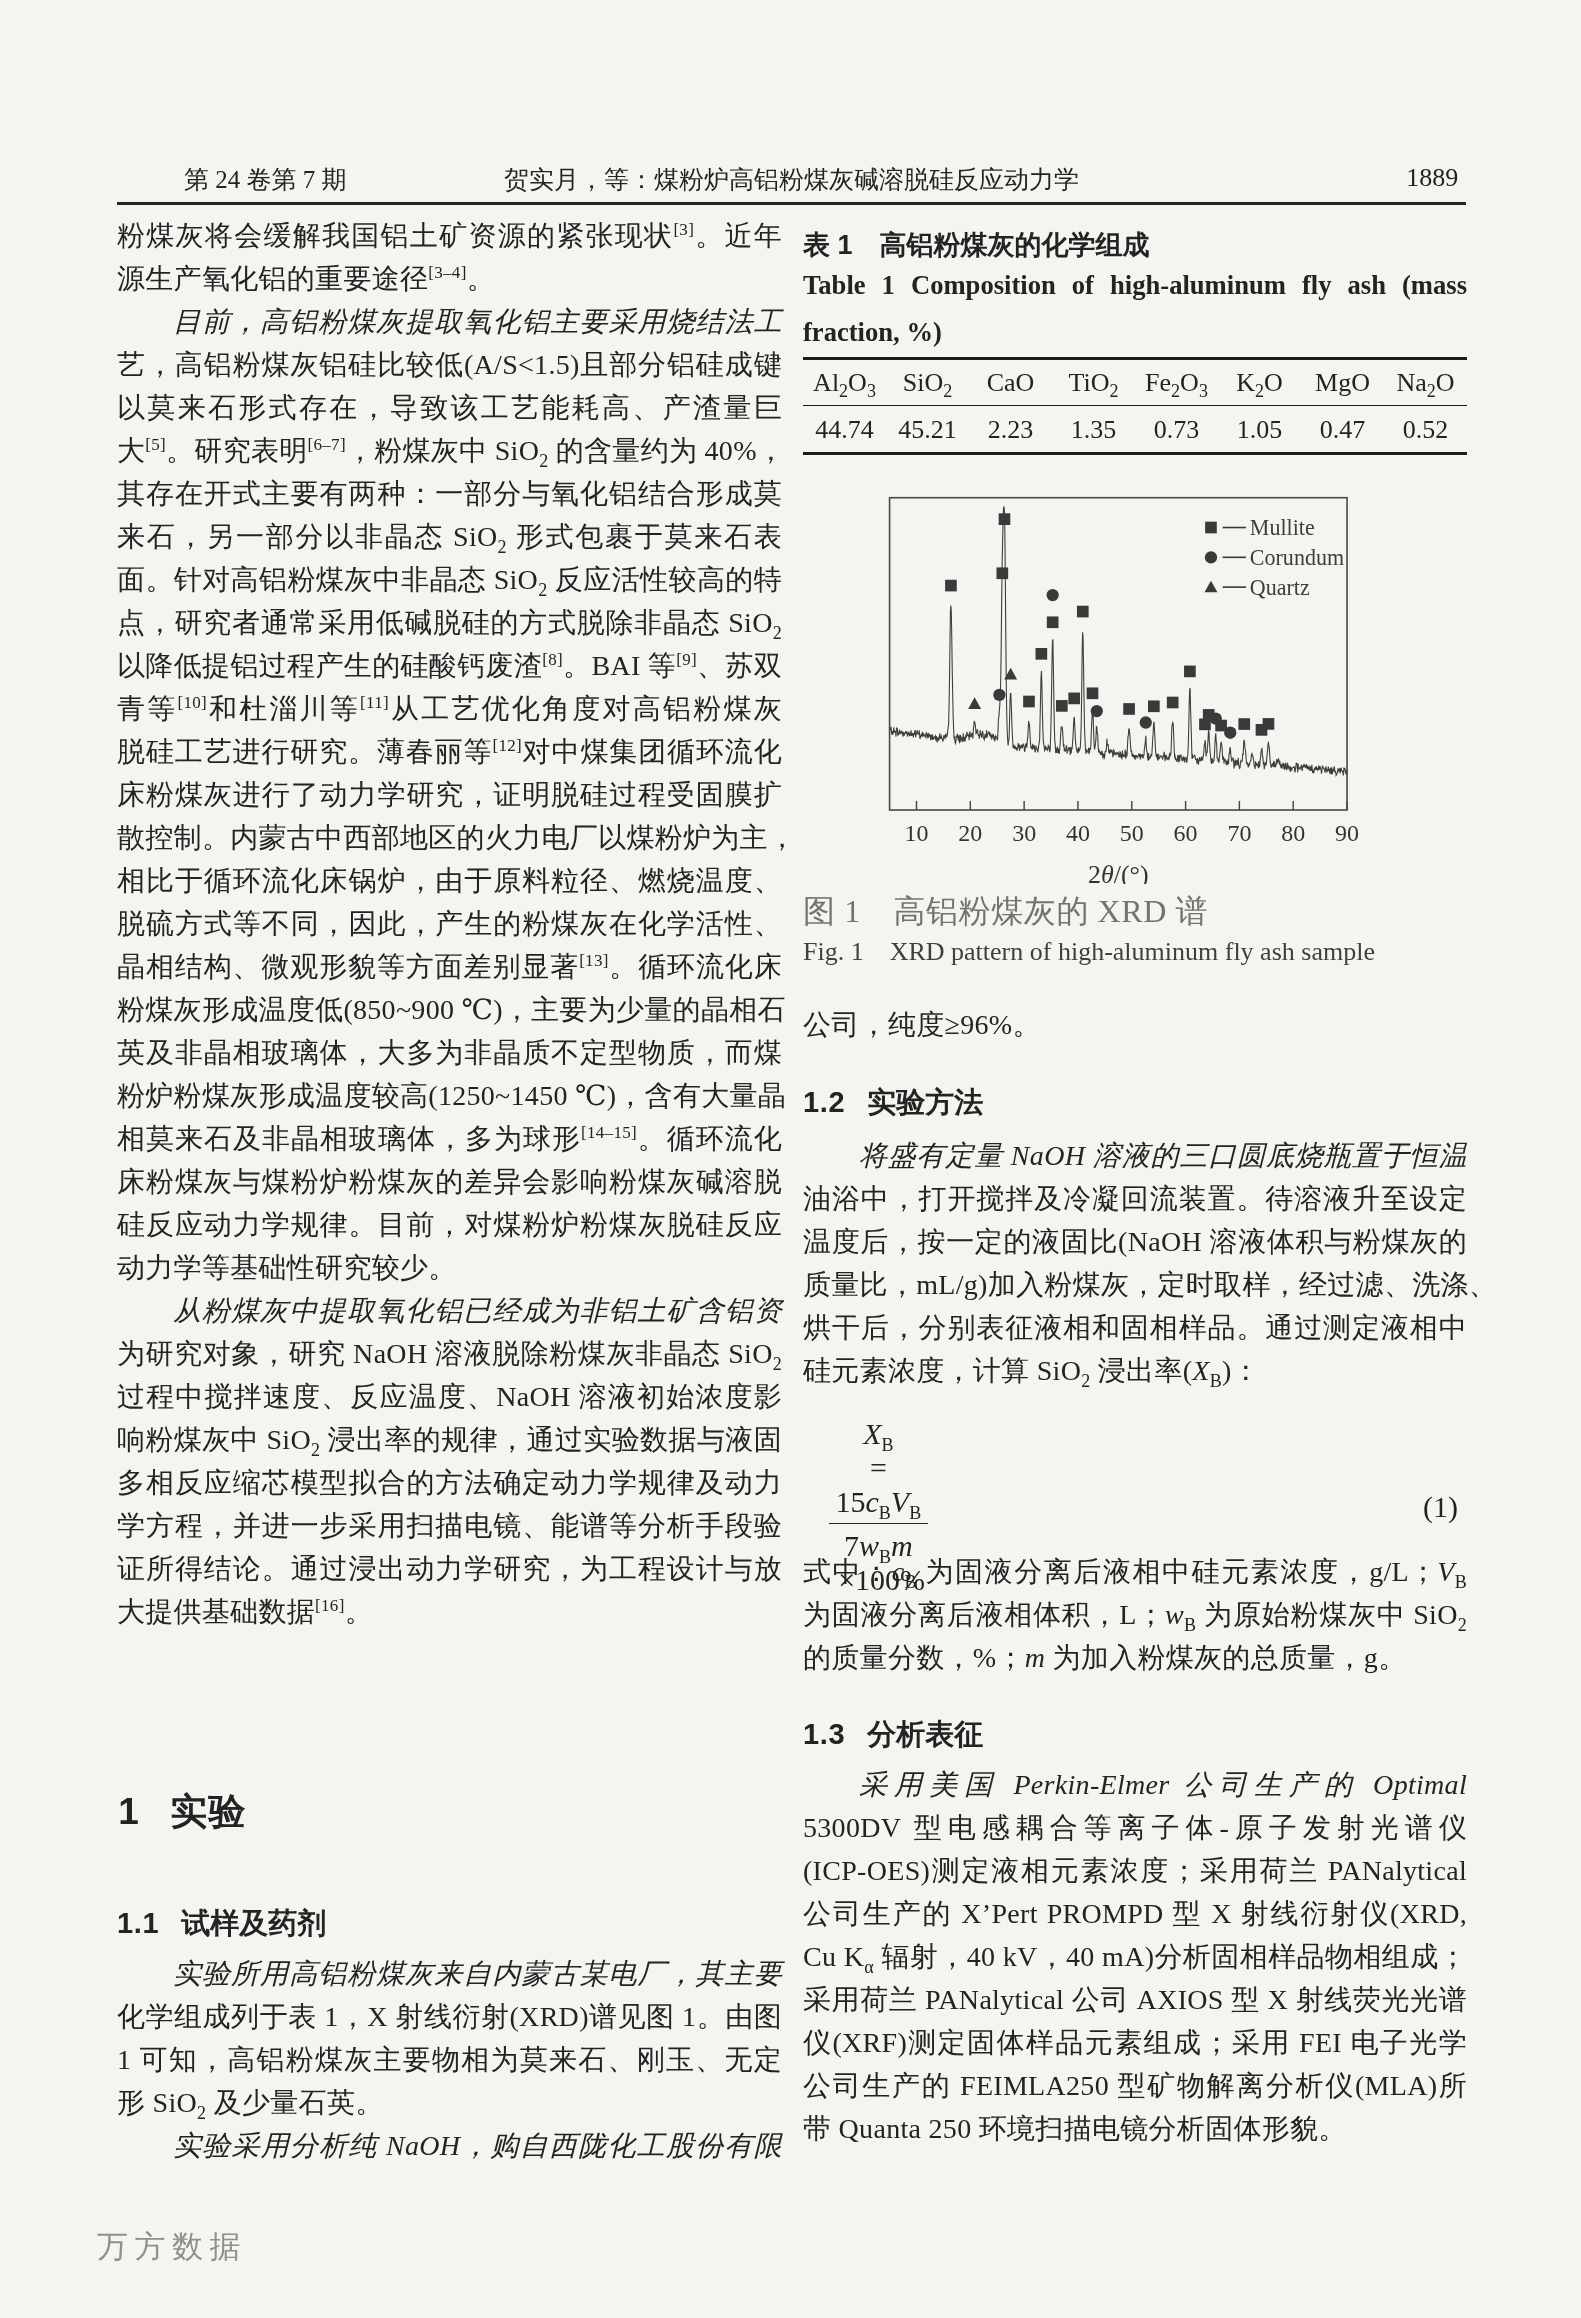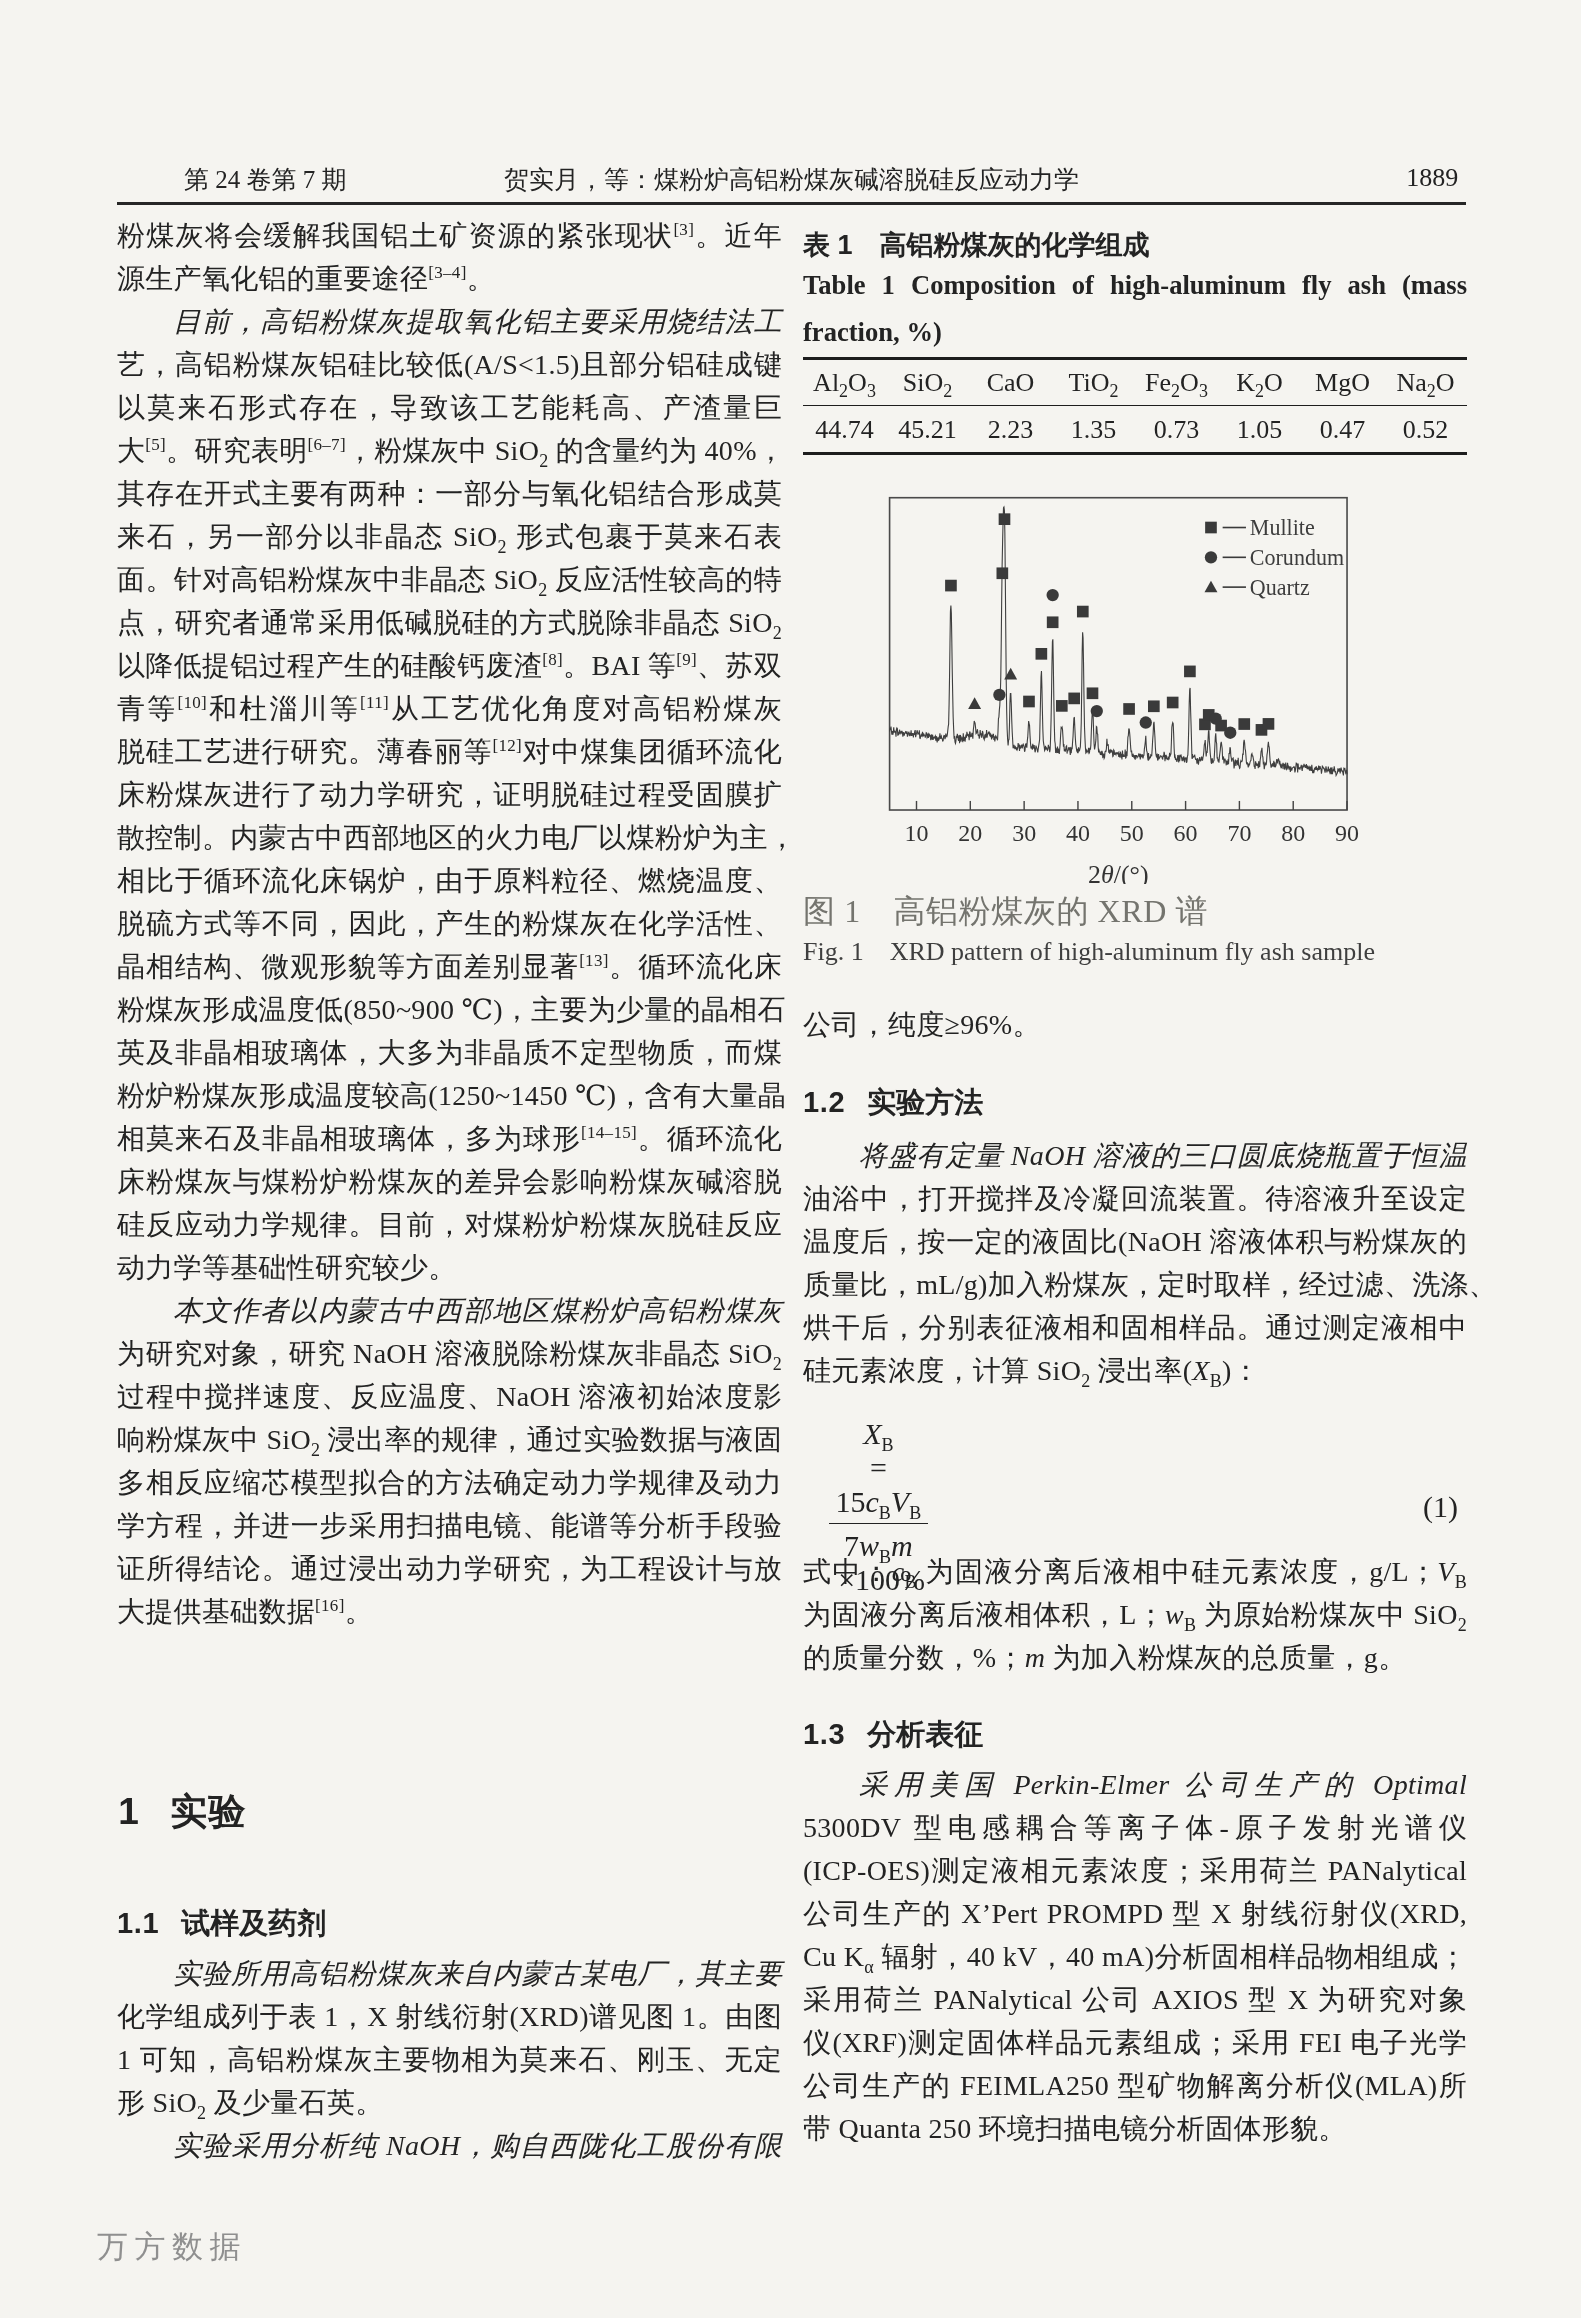--- a/index.html
+++ b/index.html
@@ -84,21 +84,21 @@
         <div class="ln">相比于循环流化床锅炉，由于原料粒径、燃烧温度、</div>
         <div class="ln">脱硫方式等不同，因此，产生的粉煤灰在化学活性、</div>
         <div class="ln">晶相结构、微观形貌等方面差别显著<sup>[13]</sup>。循环流化床</div>
         <div class="ln">粉煤灰形成温度低(850~900 ℃)，主要为少量的晶相石</div>
         <div class="ln">英及非晶相玻璃体，大多为非晶质不定型物质，而煤</div>
         <div class="ln">粉炉粉煤灰形成温度较高(1250~1450 ℃)，含有大量晶</div>
         <div class="ln">相莫来石及非晶相玻璃体，多为球形<sup>[14–15]</sup>。循环流化</div>
         <div class="ln">床粉煤灰与煤粉炉粉煤灰的差异会影响粉煤灰碱溶脱</div>
         <div class="ln">硅反应动力学规律。目前，对煤粉炉粉煤灰脱硅反应</div>
         <div class="ln last">动力学等基础性研究较少。</div>
-        <div class="ln ind">本文作者以内蒙古中西部地区煤粉炉高铝粉煤灰</div>
+        <div class="ln ind">从粉煤灰中提取氧化铝已经成为非铝土矿含铝资</div>
         <div class="ln">为研究对象，研究 NaOH 溶液脱除粉煤灰非晶态 SiO<sub>2</sub></div>
         <div class="ln">过程中搅拌速度、反应温度、NaOH 溶液初始浓度影</div>
         <div class="ln">响粉煤灰中 SiO<sub>2</sub> 浸出率的规律，通过实验数据与液固</div>
         <div class="ln">多相反应缩芯模型拟合的方法确定动力学规律及动力</div>
         <div class="ln">学方程，并进一步采用扫描电镜、能谱等分析手段验</div>
         <div class="ln">证所得结论。通过浸出动力学研究，为工程设计与放</div>
         <div class="ln last">大提供基础数据<sup>[16]</sup>。</div>
       </div>
 
     <div class="h1" style="top:1573px">
@@ -251,21 +251,21 @@
     <div class="blk h2" style="top:1488px">
       <span class="num">1.3</span><span>分析表征</span>
     </div>
 
     <div class="blk" style="top:1536px">
         <div class="ln ind">采用美国 Perkin-Elmer 公司生产的 Optimal</div>
         <div class="ln">5300DV 型电感耦合等离子体-原子发射光谱仪</div>
         <div class="ln">(ICP-OES)测定液相元素浓度；采用荷兰 PANalytical</div>
         <div class="ln">公司生产的 X’Pert PROMPD 型 X 射线衍射仪(XRD,</div>
         <div class="ln">Cu K<sub>α</sub> 辐射，40 kV，40 mA)分析固相样品物相组成；</div>
-        <div class="ln">采用荷兰 PANalytical 公司 AXIOS 型 X 为研究对象</div>
+        <div class="ln">采用荷兰 PANalytical 公司 AXIOS 型 X 射线荧光光谱</div>
         <div class="ln">仪(XRF)测定固体样品元素组成；采用 FEI 电子光学</div>
         <div class="ln">公司生产的 FEIMLA250 型矿物解离分析仪(MLA)所</div>
         <div class="ln last">带 Quanta 250 环境扫描电镜分析固体形貌。</div>
       </div>
   </div>
 
   <div class="wm">万方数据</div>
 </div>
 
 

